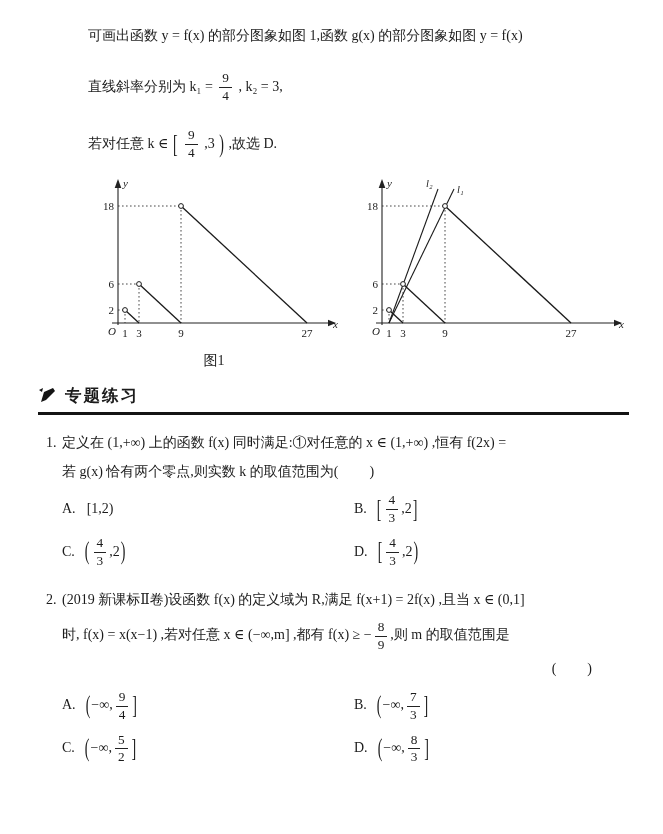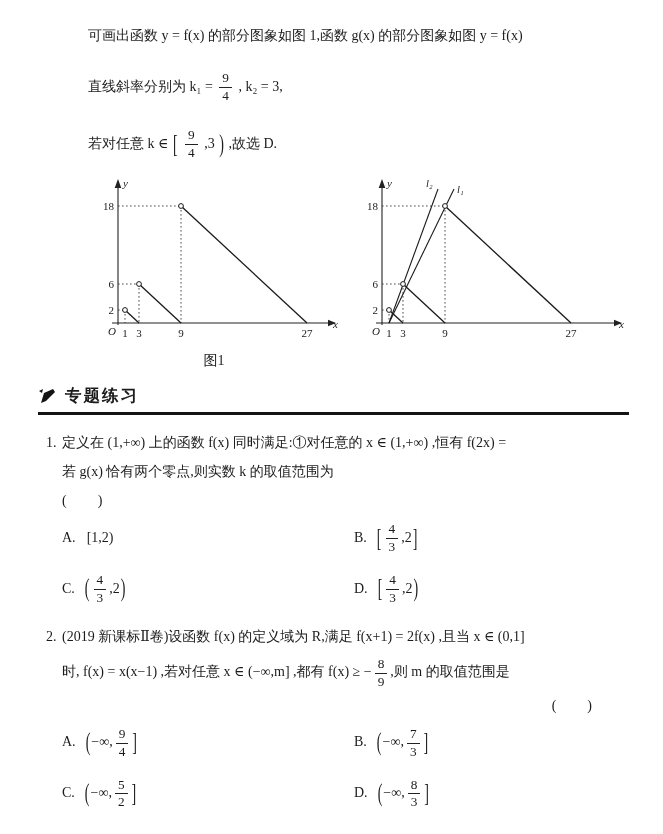--- a/index.html
+++ b/index.html
@@ -37,41 +37,41 @@
   .figs { display:flex; gap:14px; margin:10px 0 6px 44px; }
   .fig { text-align:center; }
   .fig-caption { font-size:14px; margin-top:1px; }
   svg text { font-family:"Liberation Serif","DejaVu Serif",serif; fill:#1b1b1b; }
   .tick { font-size:11px; }
   .axis-var { font-size:11px; font-style:italic; }
   .line-lab { font-size:10.5px; font-style:italic; }
 
   
   .sec-head {
-    display:flex; align-items:flex-end; gap:7px;
+    display:flex; align-items:center; gap:7px;
     margin:15px 0 0 -8px;
   }
   .sec-title {
     font-family:"Liberation Sans","DejaVu Sans",sans-serif;
     font-weight:bold; font-size:16.5px; letter-spacing:2px;
   }
   .sec-rule { height:3px; background:#141414; margin:5px -8px 0 -8px; }
 
   
   .prob { position:relative; padding-left:16px; margin-top:13px; }
   .pnum { position:absolute; left:0; top:0; line-height:29px; }
   .stem-line { line-height:29px; }
   .stem-line.tall { line-height:42px; }
-  .stem-flex { display:flex; justify-content:center;flex-direction:column; }
+  .stem-flex { display:flex; justify-content:flex-start; }
   .blank { letter-spacing:1px; }
   .blank-right { text-align:right; padding-right:28px; line-height:26px; }
 
   .opts {
     display:grid; grid-template-columns:292px 1fr;
-    row-gap:10px; margin-top:3px;
+    row-gap:2px; margin-top:3px;
   }
   .opt { line-height:40px; white-space:nowrap; }
   .opt-label { margin-right:9px; }
 </style>
 </head>
 <body>
 
 <div class="page">
 
   <div class="solution">

